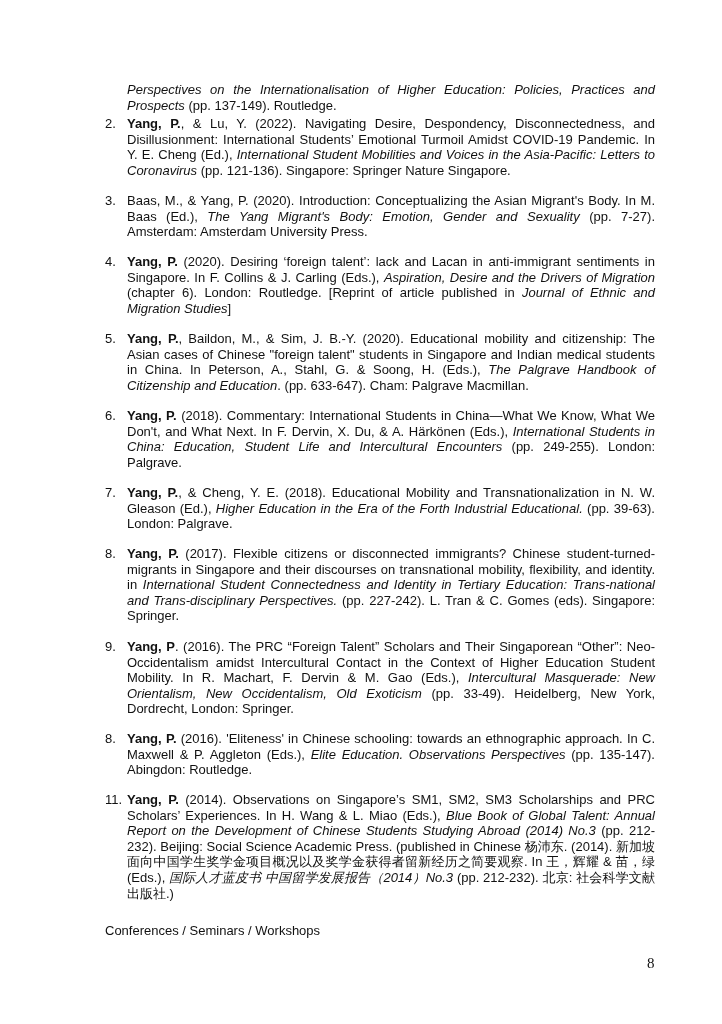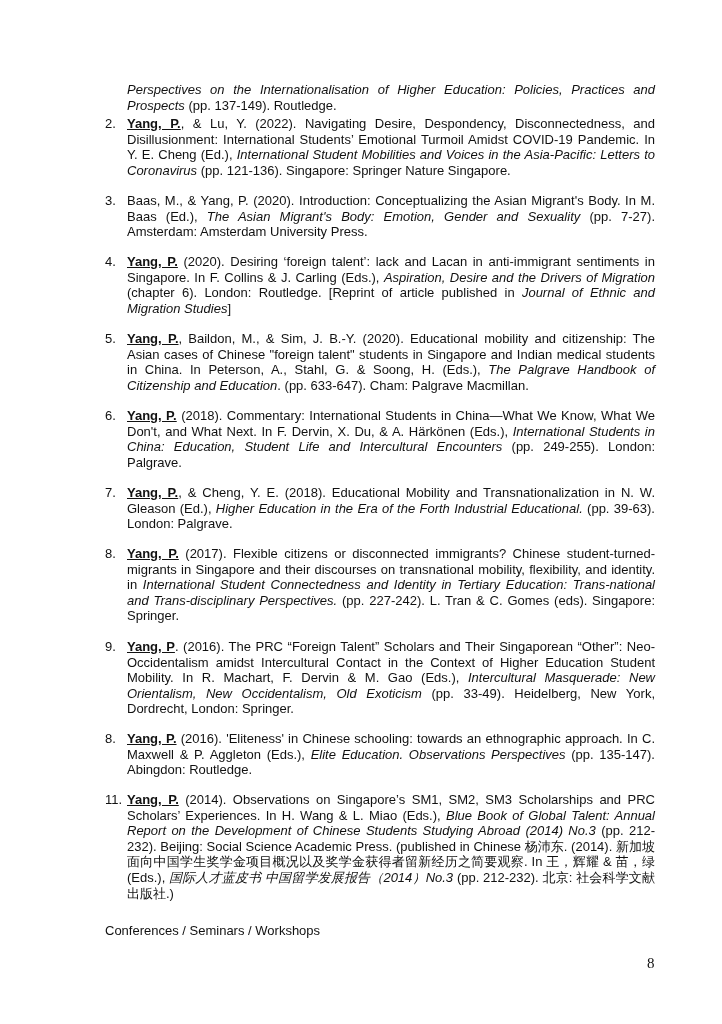--- a/index.html
+++ b/index.html
@@ -4,37 +4,37 @@
 <style>
   html, body { margin: 0; padding: 0; background: #ffffff; }
   body { width: 722px; height: 1024px; position: relative; overflow: hidden;
          font-family: "Liberation Sans", sans-serif; color: #111; }
   .page { position: absolute; left: 0; top: 0; width: 722px; height: 1024px; }
   .cont { position: absolute; left: 127px; top: 69px; width: 528px;
           font-size: 13px; line-height: 15.6px; text-align: justify; }
   .list { position: absolute; left: 105px; width: 550px; font-size: 13px; line-height: 15.6px; }
   .entry { position: relative; padding-left: 22px; text-align: justify; margin: 0; }
   .entry .num { position: absolute; left: 0; top: 0; }
-  .seg-b { font-weight: bold; text-decoration: underline; }
+  .seg-b { font-weight: bold; }
   .seg-i { font-style: italic; }
   .heading { position: absolute; left: 105px; top: 923px; font-weight: normal; font-size: 13px; }
   .pagenum { position: absolute; left: 647px; top: 955px;
              font-family: "Liberation Serif", serif; font-size: 15px; }
 </style>
 </head>
 <body>
 
 <div class="page">
   <p class="cont" id="cont"><span class="seg-i">Perspectives on the Internationalisation of Higher Education: Policies, Practices and Prospects</span><span> (pp. 137-149). Routledge.</span></p>
   <div id="entries">
       <div class="list" style="top: 116px;">
         <p class="entry"><span class="num">2.</span><span class="seg-b">Yang, P.</span><span>, &amp; Lu, Y. (2022). Navigating Desire, Despondency, Disconnectedness, and Disillusionment: International Students’ Emotional Turmoil Amidst COVID-19 Pandemic. In Y. E. Cheng (Ed.), </span><span class="seg-i">International Student Mobilities and Voices in the Asia-Pacific: Letters to Coronavirus</span><span> (pp. 121-136). Singapore: Springer Nature Singapore.</span></p>
       </div>
       <div class="list" style="top: 193px;">
-        <p class="entry"><span class="num">3.</span><span>Baas, M., &amp; Yang, P. (2020). Introduction: Conceptualizing the Asian Migrant's Body. In M. Baas (Ed.), </span><span class="seg-i">The Asian Migrant's Body: Emotion, Gender and Sexuality</span><span> (pp. 7-27). Amsterdam: Amsterdam University Press.</span></p>
+        <p class="entry"><span class="num">3.</span><span>Baas, M., &amp; Yang, P. (2020). Introduction: Conceptualizing the Asian Migrant's Body. In M. Baas (Ed.), </span><span class="seg-i">The Yang Migrant's Body: Emotion, Gender and Sexuality</span><span> (pp. 7-27). Amsterdam: Amsterdam University Press.</span></p>
       </div>
       <div class="list" style="top: 254px;">
         <p class="entry"><span class="num">4.</span><span class="seg-b">Yang, P.</span><span> (2020). Desiring ‘foreign talent’: lack and Lacan in anti-immigrant sentiments in Singapore. In F. Collins &amp; J. Carling (Eds.), </span><span class="seg-i">Aspiration, Desire and the Drivers of Migration</span><span> (chapter 6). London: Routledge. [Reprint of article published in </span><span class="seg-i">Journal of Ethnic and Migration Studies</span><span>]</span></p>
       </div>
       <div class="list" style="top: 331px;">
         <p class="entry"><span class="num">5.</span><span class="seg-b">Yang, P.</span><span>, Baildon, M., &amp; Sim, J. B.-Y. (2020). Educational mobility and citizenship: The Asian cases of Chinese "foreign talent" students in Singapore and Indian medical students in China. In Peterson, A., Stahl, G. &amp; Soong, H. (Eds.), </span><span class="seg-i">The Palgrave Handbook of Citizenship and Education</span><span>. (pp. 633-647). Cham: Palgrave Macmillan.</span></p>
       </div>
       <div class="list" style="top: 408px;">
         <p class="entry"><span class="num">6.</span><span class="seg-b">Yang, P.</span><span> (2018). Commentary: International Students in China—What We Know, What We Don't, and What Next. In F. Dervin, X. Du, &amp; A. Härkönen (Eds.), </span><span class="seg-i">International Students in China: Education, Student Life and Intercultural Encounters</span><span> (pp. 249-255). London: Palgrave.</span></p>
       </div>

